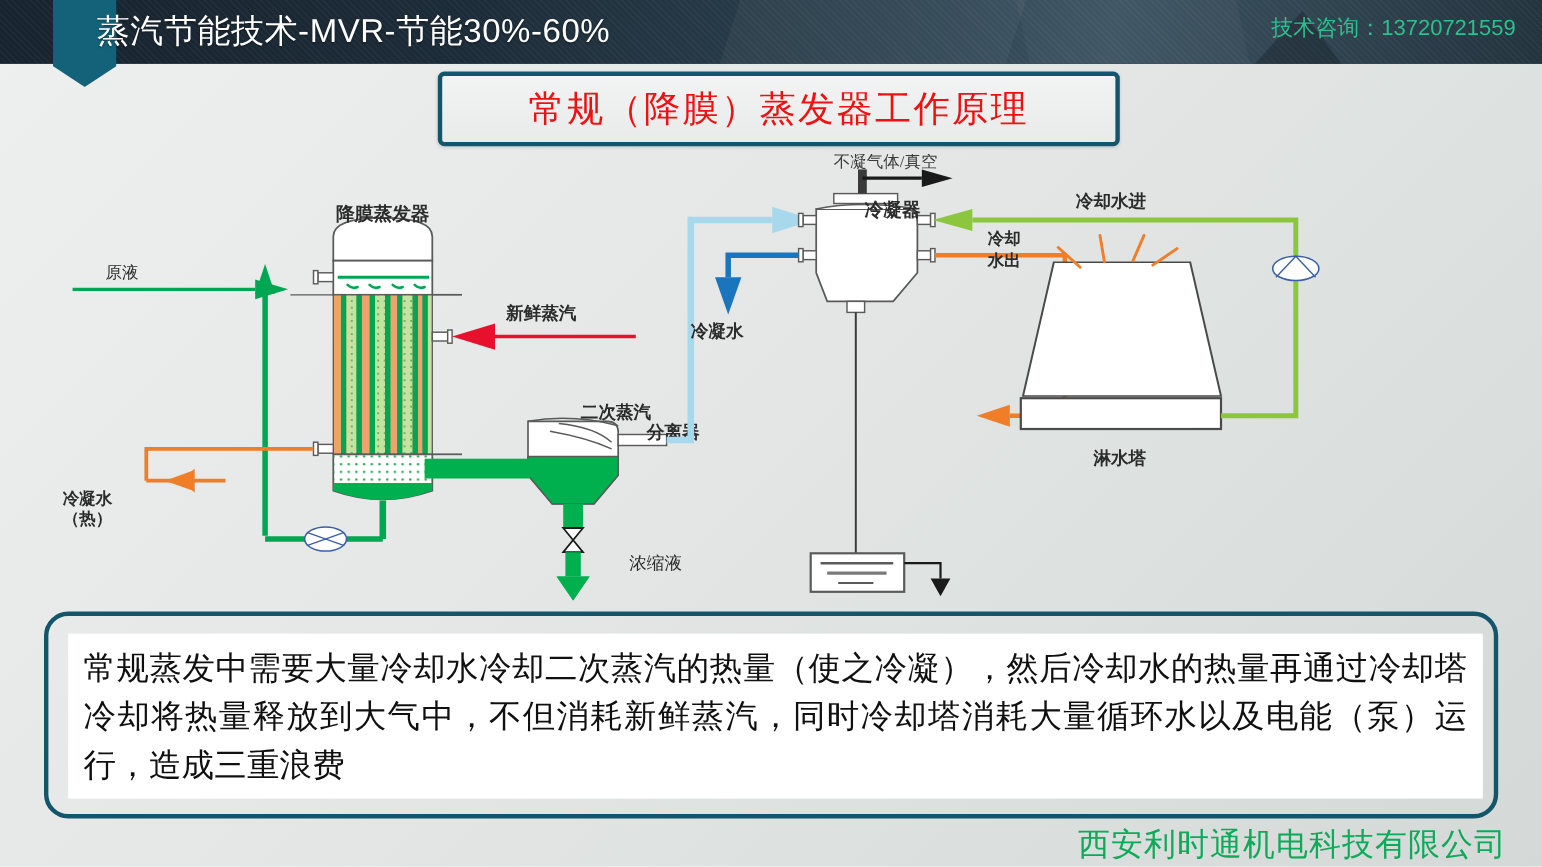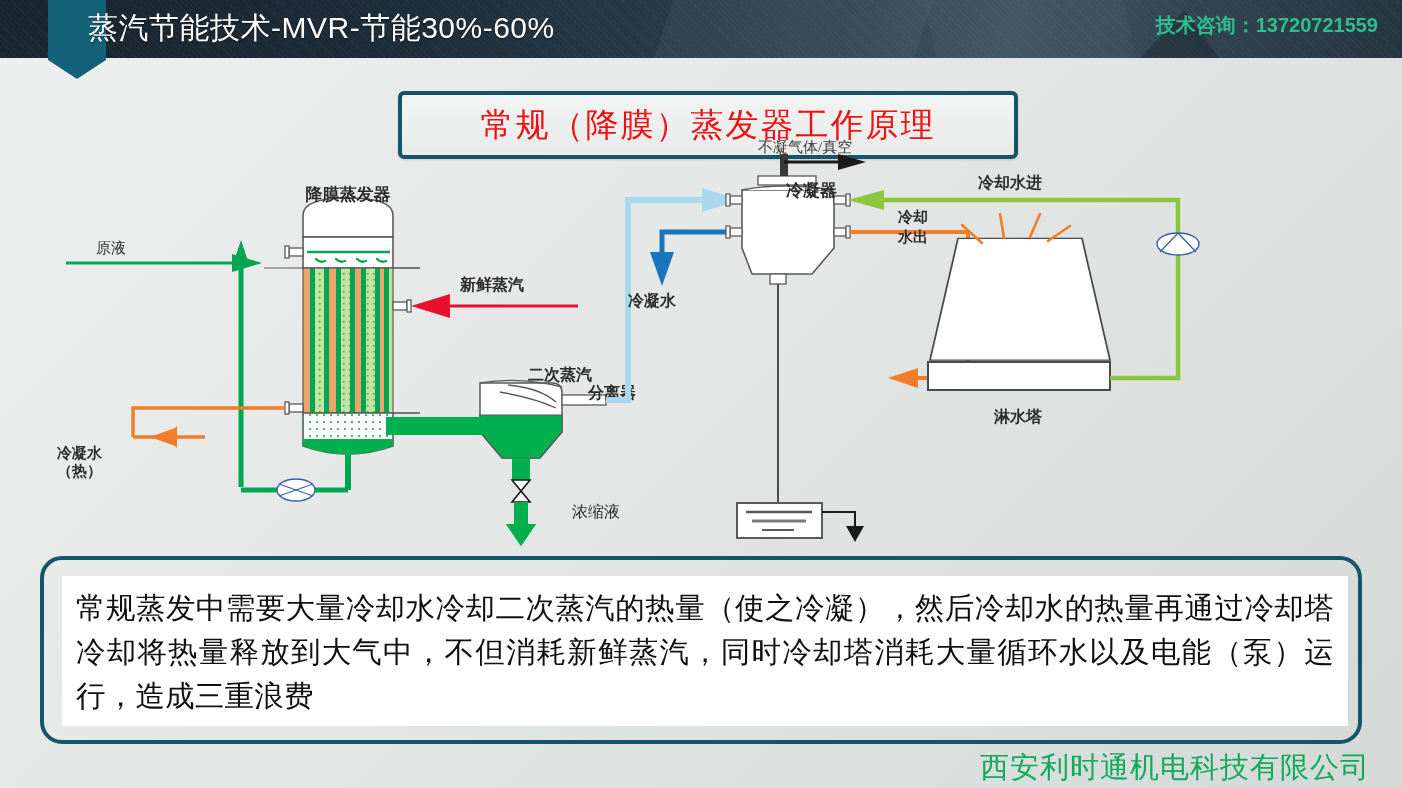--- a/index.html
+++ b/index.html
@@ -38,32 +38,31 @@
     clip-path: polygon(0 0, 100% 0, 100% 76%, 50% 100%, 0 76%);
   }
   #hdr-title {
     position: absolute; left: 88px; top: 8px;
     font-size: 30px; color: #ffffff; letter-spacing: .5px;
     text-shadow: 0 1px 2px rgba(0,0,0,.5);
     white-space: nowrap;
   }
   #hdr-contact {
     position: absolute; right: 24px; top: 12px;
-    font-size: 20px; font-weight: bold; color: #2fbf8f;
+    font-size: 20px; font-weight: normal; color: #2fbf8f;
     white-space: nowrap;
   }
 
   
   #title-card {
     position: absolute; left: 398px; top: 65px; width: 620px; height: 68px;
     border: 4px solid #13566b; border-radius: 6px;
     background: linear-gradient(180deg,#f2f3f3,#e9ebea);
     display: flex; align-items: center; justify-content: center;
     box-shadow: 0 1px 3px rgba(0,0,0,.12);
-    margin-top: 26px;
   }
   #title-card-text {
     font-family: "Liberation Serif", serif;
     font-size: 33px; color: #ef1111; letter-spacing: 2px; white-space: nowrap;
   }
 
   
   #diagram { position: absolute; left: 0; top: 140px; width: 1402px; height: 410px; }
   #diagram svg { display: block; }
 

